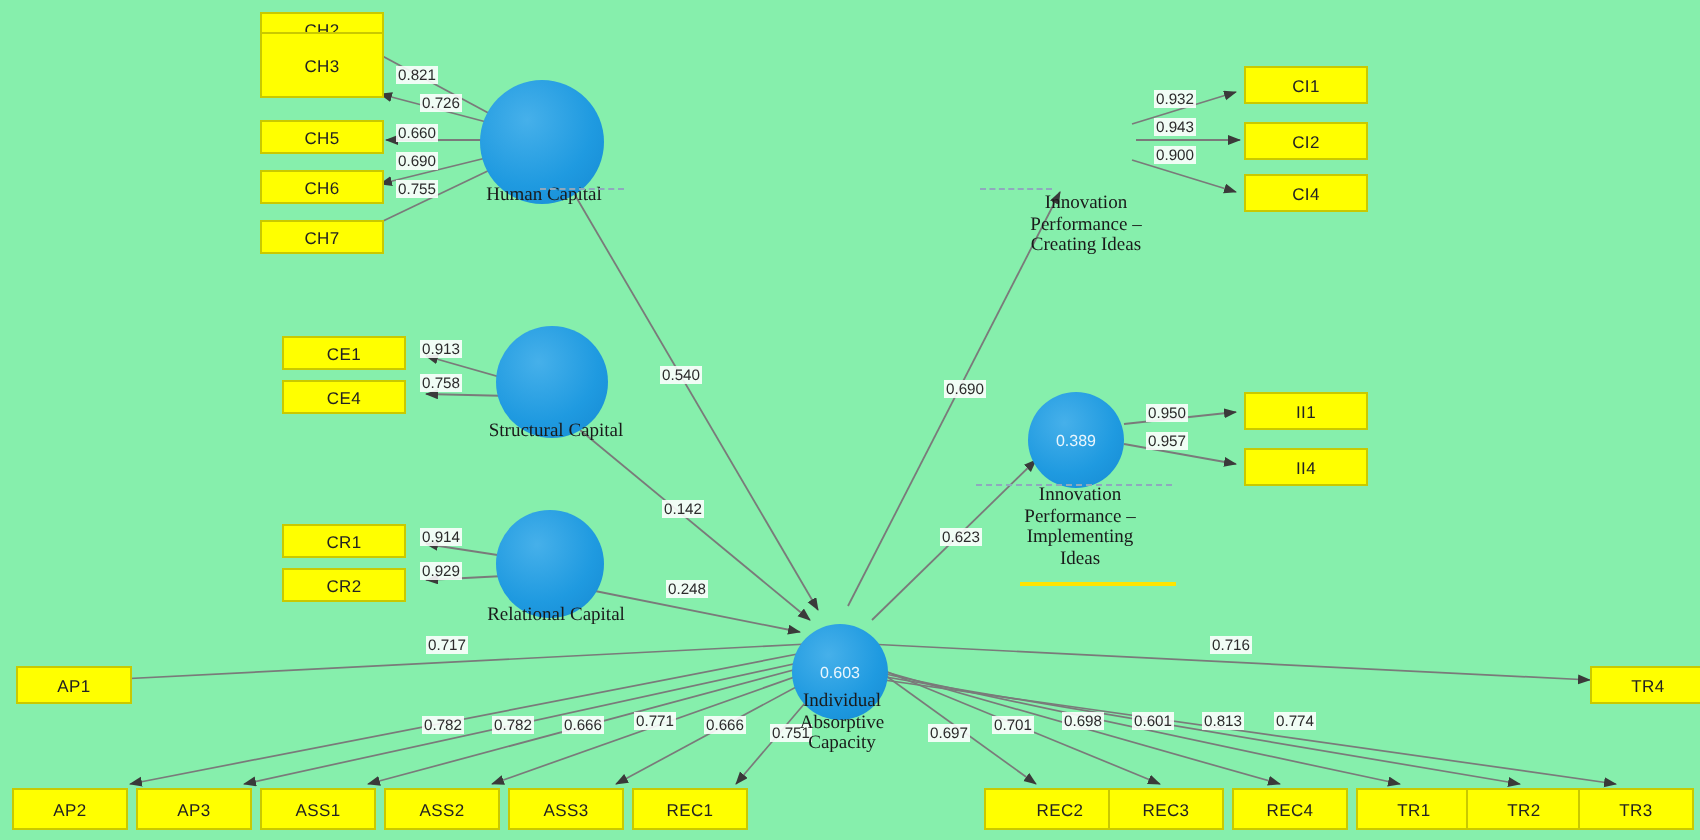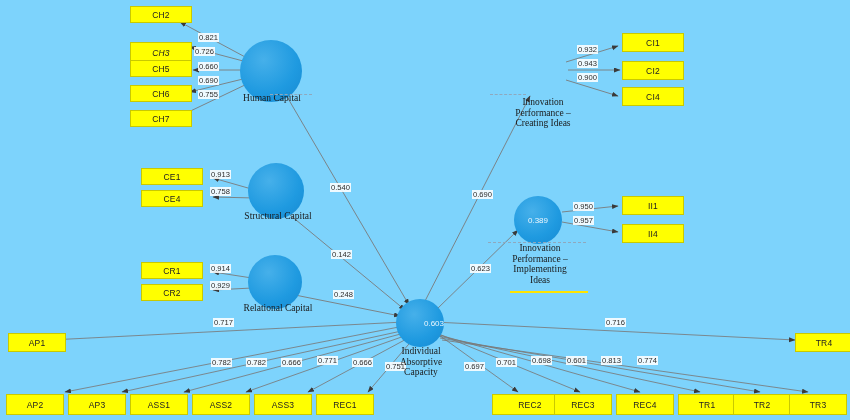--- a/index.html
+++ b/index.html
@@ -1,18 +1,18 @@
 <!DOCTYPE html>
 <html><head>
 <meta charset="utf-8">
 <style>
   html,body{margin:0;padding:0;background:#ffffff;}
   #canvas{
     position:relative;width:850px;height:420px;overflow:hidden;
-    background:#7dd3fc;
+    background:#86efac;
     font-family:"Liberation Serif", serif;
   }
   svg#wires{position:absolute;left:0;top:0;width:850px;height:420px;}
   .box{
     position:absolute;background:#ffff00;border:1px solid #c9c900;
     display:flex;align-items:center;justify-content:center;
     font-family:"Liberation Sans", sans-serif;font-size:8.5px;color:#222;
     letter-spacing:.2px;box-sizing:border-box;
   }
   .lv{
@@ -93,35 +93,35 @@
       <path d="M436,334 L640,392"></path>
       <path d="M438,336 L700,392"></path>
       <path d="M440,338 L760,392"></path>
       <path d="M442,340 L808,392"></path>
     </g>
   </svg>
 
   <div class="box" style="left:130px;top:6px;width:62px;height:17px;">
       <span>CH2</span>
     </div>
-  <div class="box" style="left:130px;top:42px;width:62px;height:22px;font-style:italic;">
+  <div class="box" style="left:130px;top:16px;width:62px;height:33px;">
       <span>CH3</span>
     </div>
   <div class="box" style="left:130px;top:60px;width:62px;height:17px;">
       <span>CH5</span>
     </div>
   <div class="box" style="left:130px;top:85px;width:62px;height:17px;">
       <span>CH6</span>
     </div>
   <div class="box" style="left:130px;top:110px;width:62px;height:17px;">
       <span>CH7</span>
     </div>
 
   <div class="coef" style="left:198px;top:33px;">0.821</div>
-  <div class="coef" style="left:194px;top:47px;text-align:center;">0.726</div>
+  <div class="coef" style="left:210px;top:47px;text-align:center;">0.726</div>
   <div class="coef" style="left:198px;top:62px;">0.660</div>
   <div class="coef" style="left:198px;top:76px;">0.690</div>
   <div class="coef" style="left:198px;top:90px;">0.755</div>
 
   <div class="box" style="left:141px;top:168px;width:62px;height:17px;">
       <span>CE1</span>
     </div>
   <div class="box" style="left:141px;top:190px;width:62px;height:17px;">
       <span>CE4</span>
     </div>
@@ -223,21 +223,21 @@
 
   <div class="lv" style="left:240px;top:40px;width:62px;height:62px;"></div>
   <div class="lvcap" style="left:216px;top:93px;width:112px;">Human Capital</div>
 
   <div class="lv" style="left:248px;top:163px;width:56px;height:56px;"></div>
   <div class="lvcap" style="left:220px;top:211px;width:116px;">Structural Capital</div>
 
   <div class="lv" style="left:248px;top:255px;width:54px;height:54px;"></div>
   <div class="lvcap" style="left:220px;top:303px;width:116px;">Relational Capital</div>
 
-  <div class="lv" style="left:396px;top:299px;width:48px;height:48px;justify-content:flex-end;">
+  <div class="lv" style="left:396px;top:312px;width:48px;height:48px;">
     <span>0.603</span>
   </div>
   <div class="lvcap" style="left:382px;top:346px;width:78px;">
     <div>Individual</div>
     <div>Absorptive</div>
     <div>Capacity</div>
   </div>
 
   <div class="lvcap" style="left:497px;top:97px;width:92px;">
     <div>Innovation</div>

